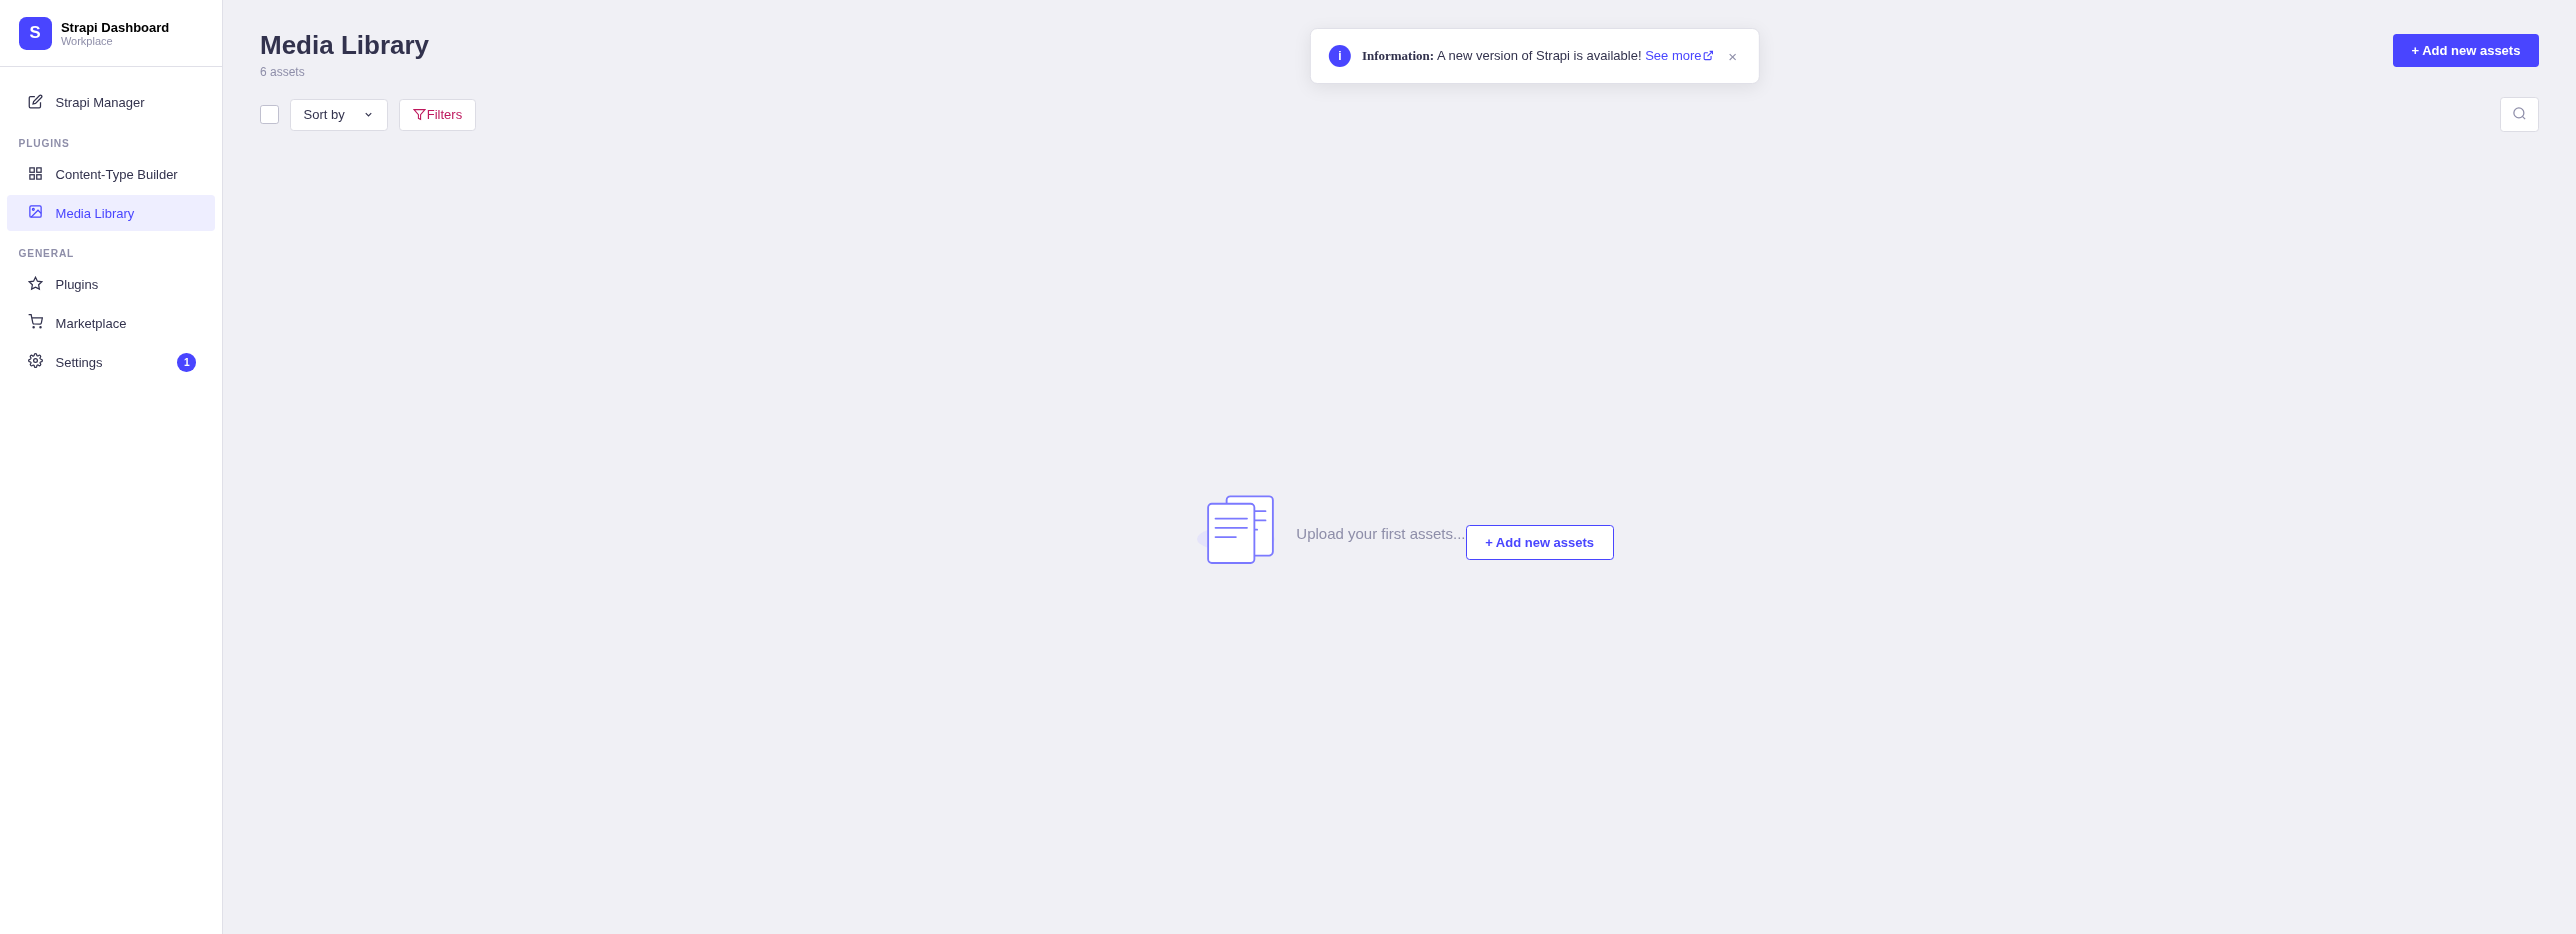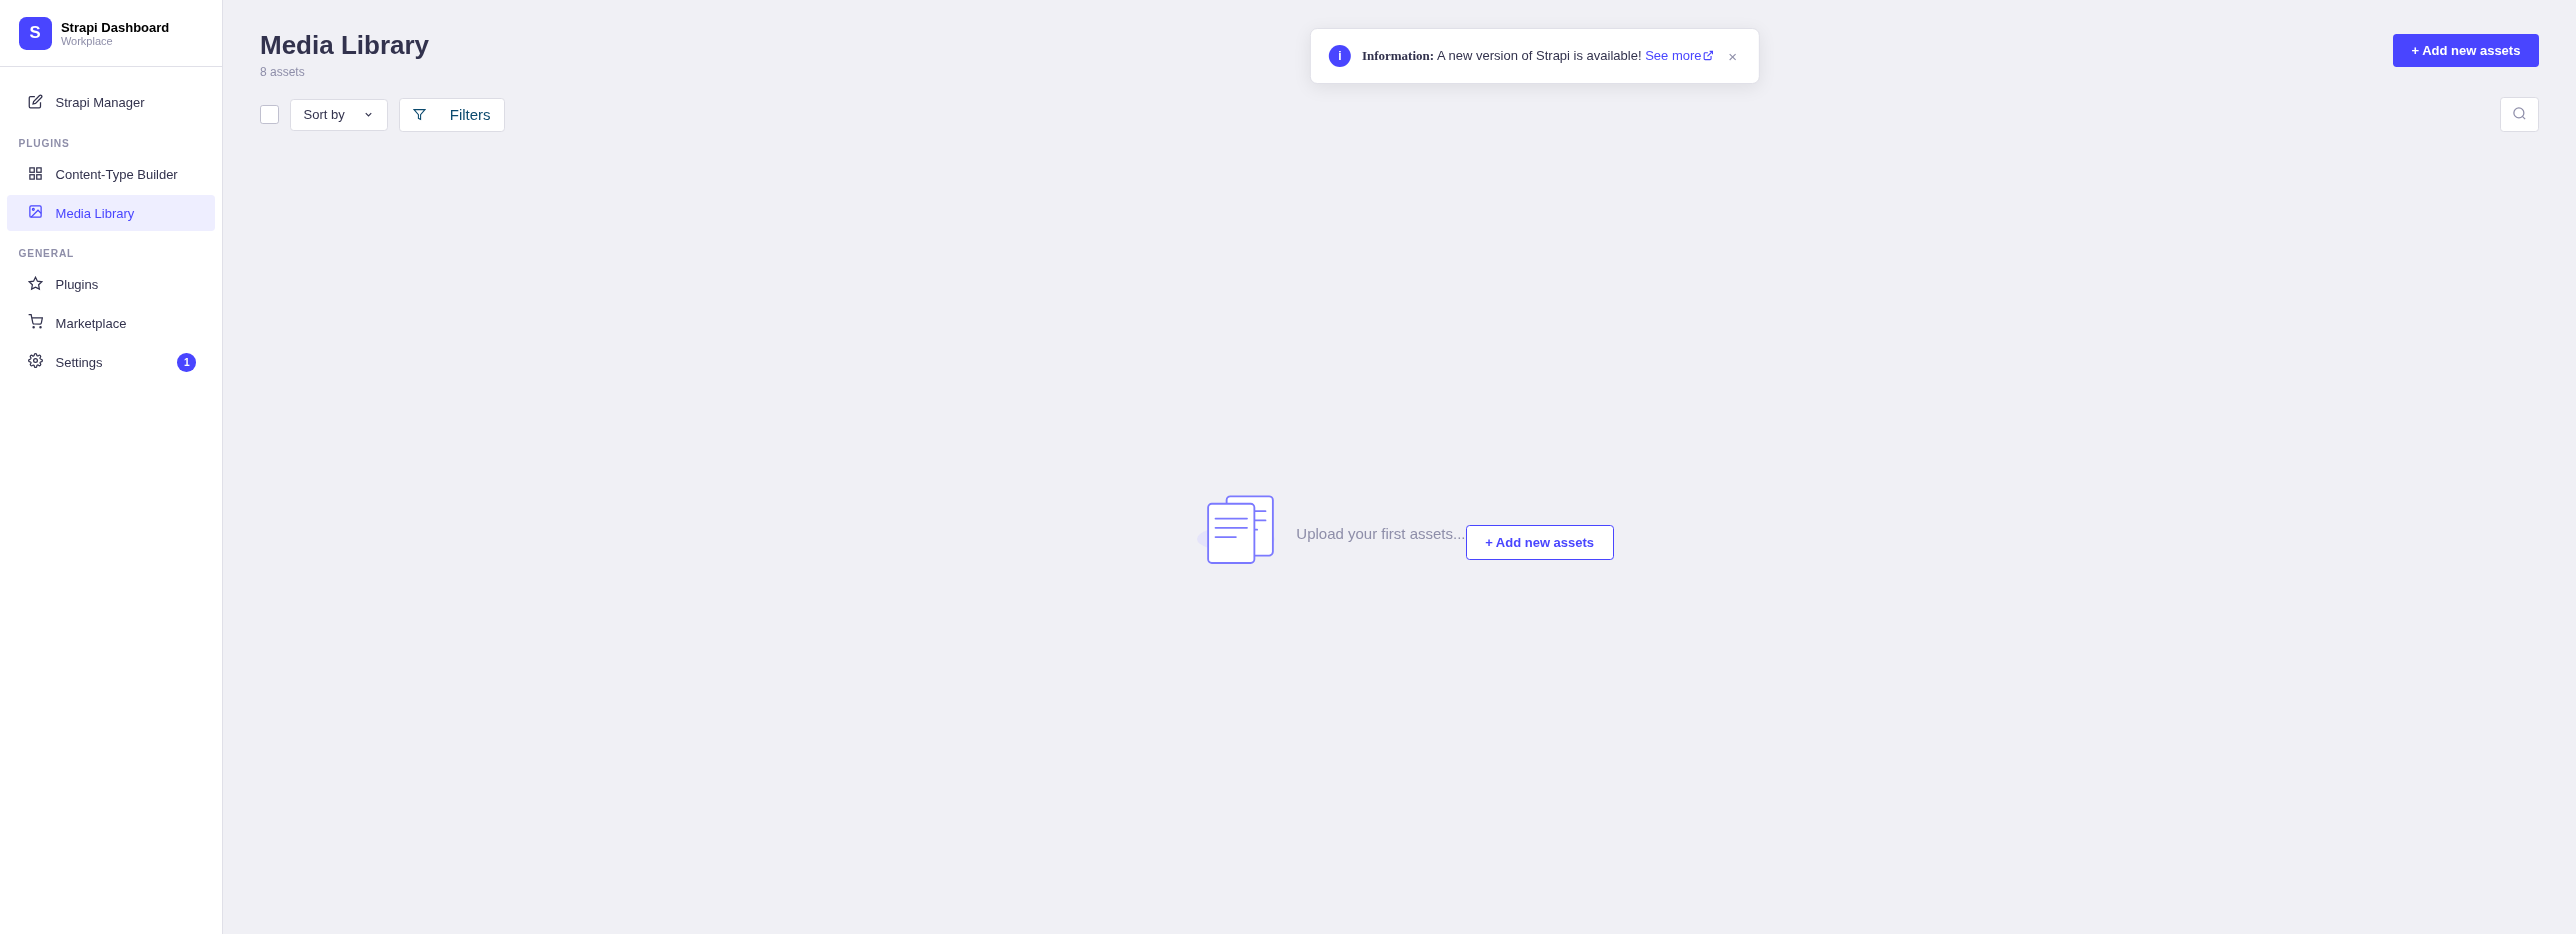--- a/index.html
+++ b/index.html
@@ -237,28 +237,28 @@
       padding: 7.4px 13px;
       font-size: 13px;
       font-weight: 500;
       color: #32324d;
       cursor: pointer;
     }
 
     .filters-btn {
       display: flex;
       align-items: center;
-      gap: 24px;
+      gap: 1px;
       background: white;
       border: 0.9px solid #dcdce4;
       border-radius: 3.7px;
       padding: 7.4px 13px;
-      font-size: 15px;
+      font-size: 13px;
       font-weight: 500;
-      color: #0c4a6e;
+      color: #be185d;
       cursor: pointer;
     }
 
     .search-btn {
       margin-left: auto;
       background: white;
       border: 0.9px solid #dcdce4;
       border-radius: 3.7px;
       padding: 7.4px 11px;
       cursor: pointer;
@@ -391,21 +391,21 @@
       <span class="badge">1</span>
     </div>
   </nav>
 </aside>
 
 <main class="main">
 
   <div class="main-header">
     <div class="page-title-block">
       <h1 class="page-title">Media Library</h1>
-      <div class="page-subtitle">8 assets</div>
+      <div class="page-subtitle">6 assets</div>
     </div>
 
     <div class="notification-banner">
       <div class="notif-icon">i</div>
       <div class="notif-text">
         <span class="notif-label">Information:</span>
         <span> A new version of Strapi is available! </span>
         <a class="notif-see-more">
           <span>See more</span>
           <svg width="11" height="11" viewBox="0 0 24 24" fill="none" stroke="currentColor" stroke-width="2.5">

